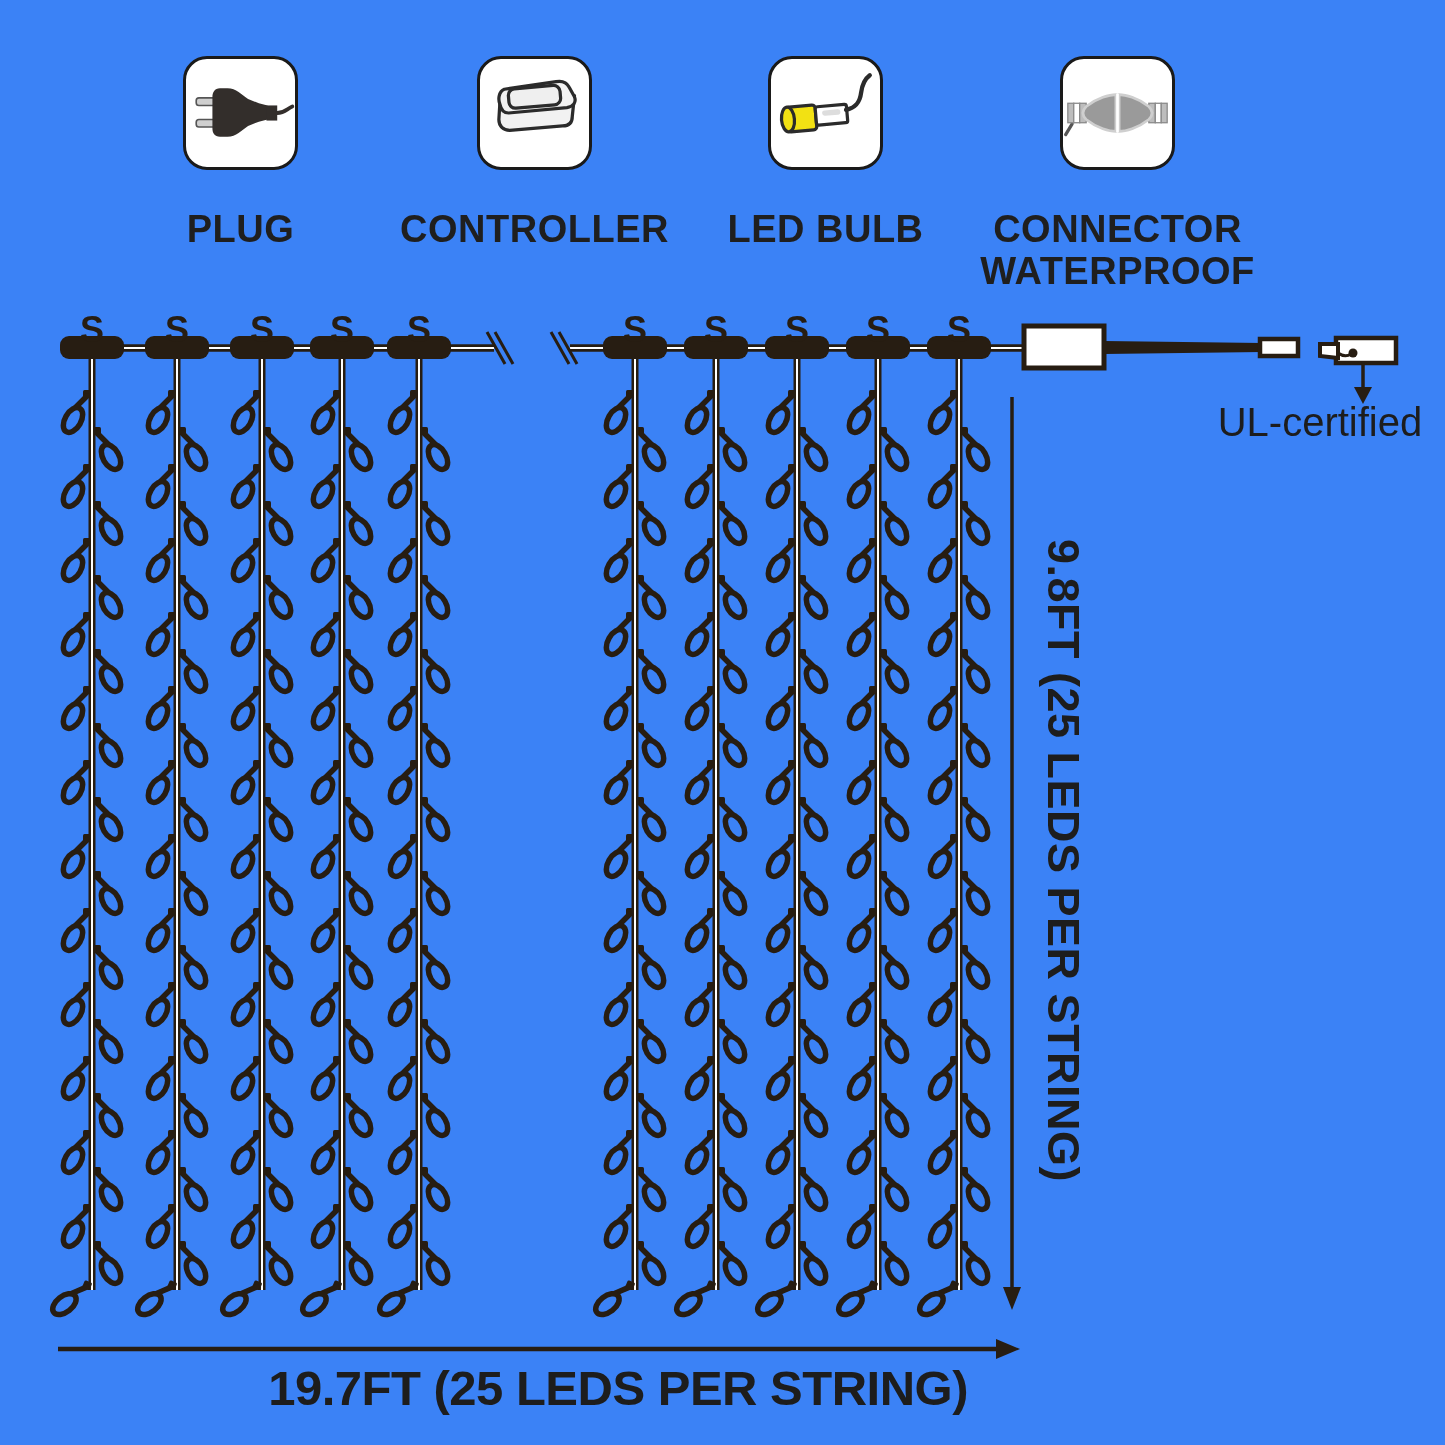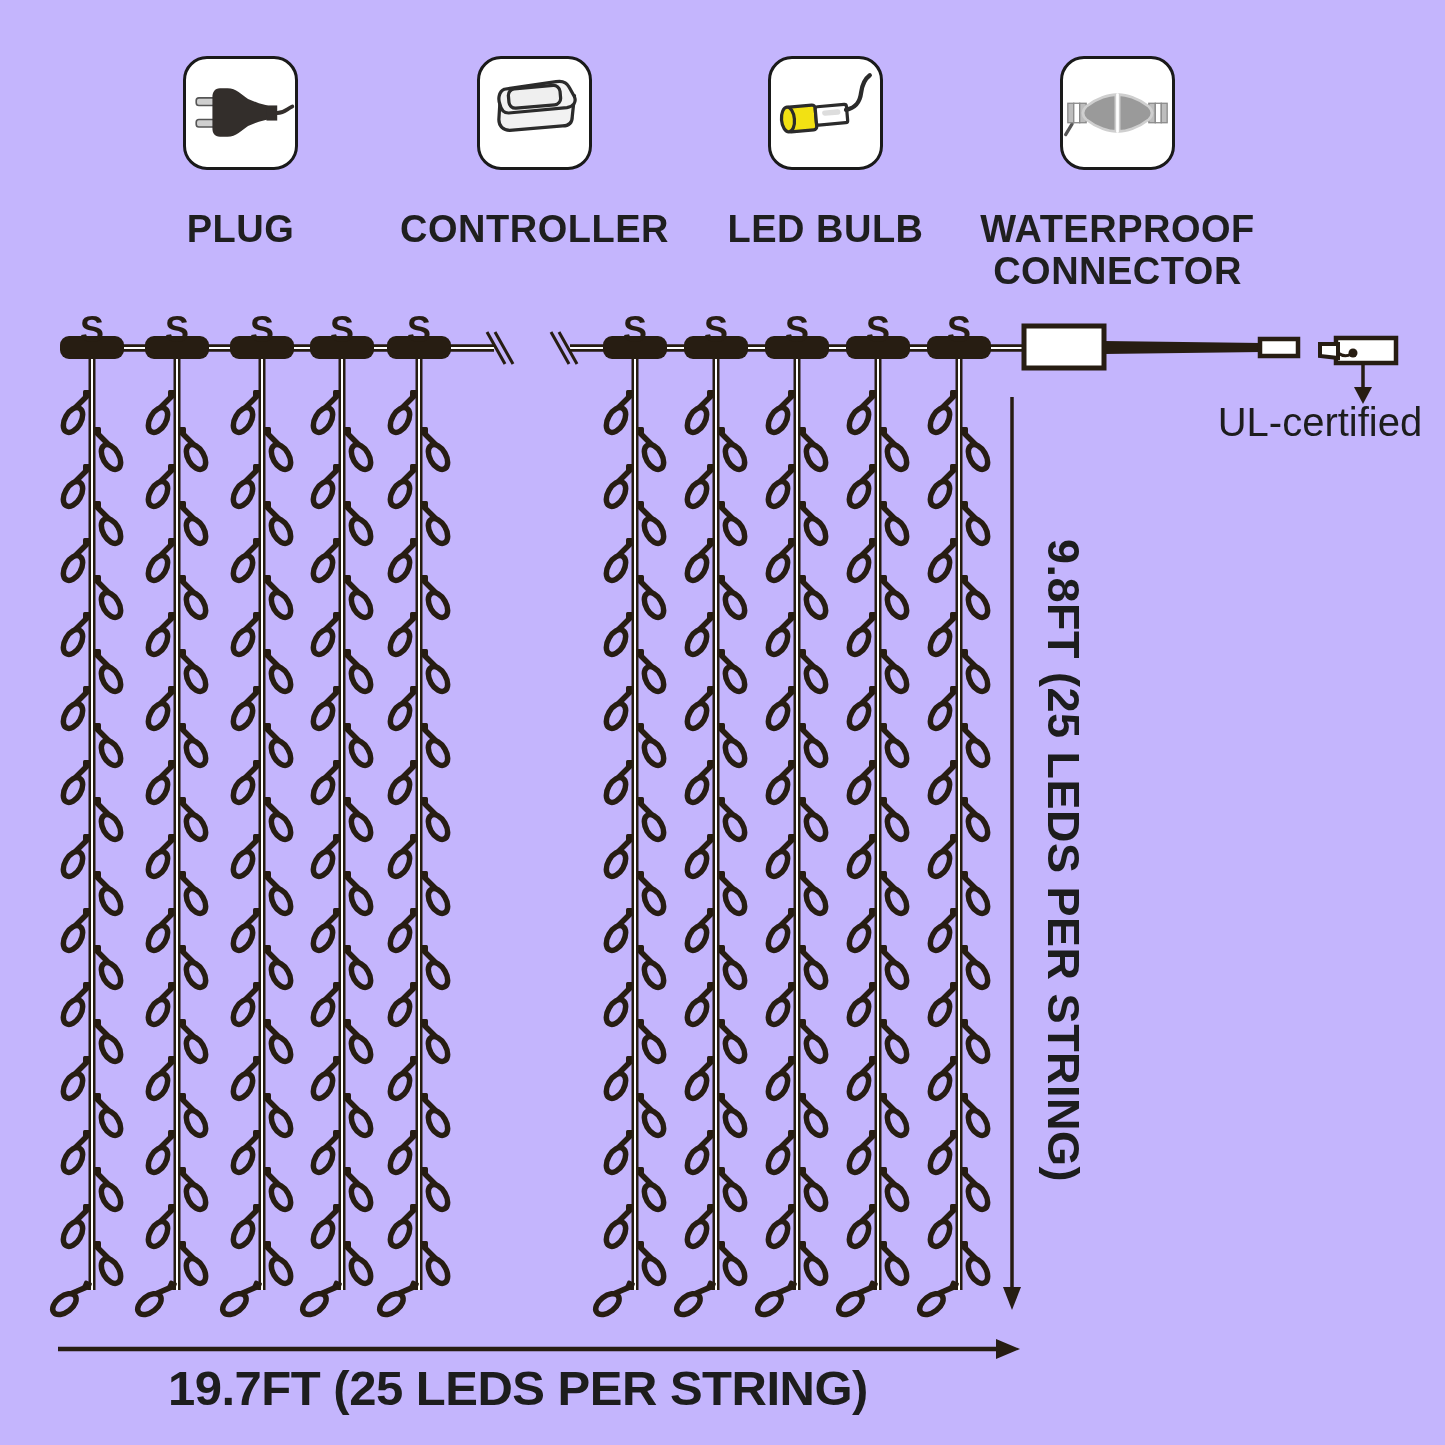--- a/index.html
+++ b/index.html
@@ -1,35 +1,35 @@
 <!DOCTYPE html>
 <html style="--ink: #271d12; --outline: #1a1a1a; --led-yellow: #f2e113; --conn-gray: #9a9a9a;"><head>
 <meta charset="utf-8">
 <style>
   html,body{margin:0;padding:0;background:#ffffff;}
-  .canvas{position:relative;width:1445px;height:1445px;background:#c4b5fd;overflow:hidden;
+  .canvas{position:relative;width:1445px;height:1445px;background:#3b82f6;overflow:hidden;
           font-family:"Liberation Sans", sans-serif;color:#1c1c1c;}
   
   .legend-item{position:absolute;top:56px;width:115px;height:114px;}
   .icon-box{width:115px;height:114px;border:3.5px solid var(--outline,#1a1a1a);border-radius:24px;
             box-sizing:border-box;background:#fff;display:flex;align-items:center;justify-content:center;}
   .icon-box svg{width:100%;height:100%;}
   .legend-label{position:absolute;top:152px;left:50%;transform:translateX(-50%);width:380px;
                 text-align:center;font-size:38px;font-weight:700;letter-spacing:0.5px;
                 line-height:42px;color:#1f1f1f;white-space:nowrap;}
   
   svg.diagram{position:absolute;left:0;top:0;width:1445px;height:1445px;color:var(--ink,#271d12);}
   .hook{font-family:"Liberation Sans",sans-serif;font-weight:700;font-size:36px;fill:currentColor;}
   
   .ul-label{position:absolute;left:1185px;top:400px;width:270px;text-align:center;
             font-size:40px;font-weight:400;color:#1d1d1d;white-space:nowrap;}
   .v-label{position:absolute;left:743px;top:836px;width:640px;height:46px;line-height:46px;
            text-align:center;transform:rotate(90deg);font-size:45px;font-weight:600;
            letter-spacing:0.5px;color:#1d1d1d;white-space:nowrap;}
-  .h-label{position:absolute;left:168px;top:1360px;width:800px;text-align:left;
+  .h-label{position:absolute;left:168px;top:1360px;width:800px;text-align:right;
            font-size:49px;font-weight:600;letter-spacing:-0.5px;color:#1d1d1d;white-space:nowrap;}
 </style>
 </head>
 <body>
 
 <div class="canvas">
 
   <div class="legend-item" style="left:183px">
     <div class="icon-box">
       <svg viewBox="0 0 100 100">
@@ -89,22 +89,22 @@
           <rect x="79" y="41" width="6" height="18" fill="#bdbdbd"></rect>
           <rect x="85" y="41" width="5.5" height="18" fill="#ffffff"></rect>
           <rect x="90.5" y="41" width="5.5" height="18" fill="#bdbdbd"></rect>
         </g>
         <path d="M21,44 C31,36 43,33 48.5,33 L48.5,67 C43,67 31,64 21,56 C17,52 17,48 21,44 Z" style="fill:var(--conn-gray,#9a9a9a)" stroke="#cfcfcf" stroke-width="2.5"></path>
         <path d="M79,44 C69,36 57,33 51.5,33 L51.5,67 C57,67 69,64 79,56 C83,52 83,48 79,44 Z" style="fill:var(--conn-gray,#9a9a9a)" stroke="#cfcfcf" stroke-width="2.5"></path>
         <line x1="50" y1="32" x2="50" y2="68" stroke="#ffffff" stroke-width="2.5"></line>
       </svg>
     </div>
     <div class="legend-label">
+      <div>CONNECTOR</div>
       <div>WATERPROOF</div>
-      <div>CONNECTOR</div>
     </div>
   </div>
 
   <svg class="diagram" viewBox="0 0 1445 1445">
     <defs>
       <g id="led">
         <rect x="-2" y="-4" width="8" height="8" rx="1.5" fill="currentColor"></rect>
         <path d="M2,2 L13,13" stroke="currentColor" stroke-width="5.5" stroke-linecap="round" fill="none"></path>
         <ellipse cx="16" cy="26" rx="8" ry="13.5" fill="none" stroke="currentColor" stroke-width="5.5" transform="rotate(-30 16 26)"></ellipse>
       </g>

